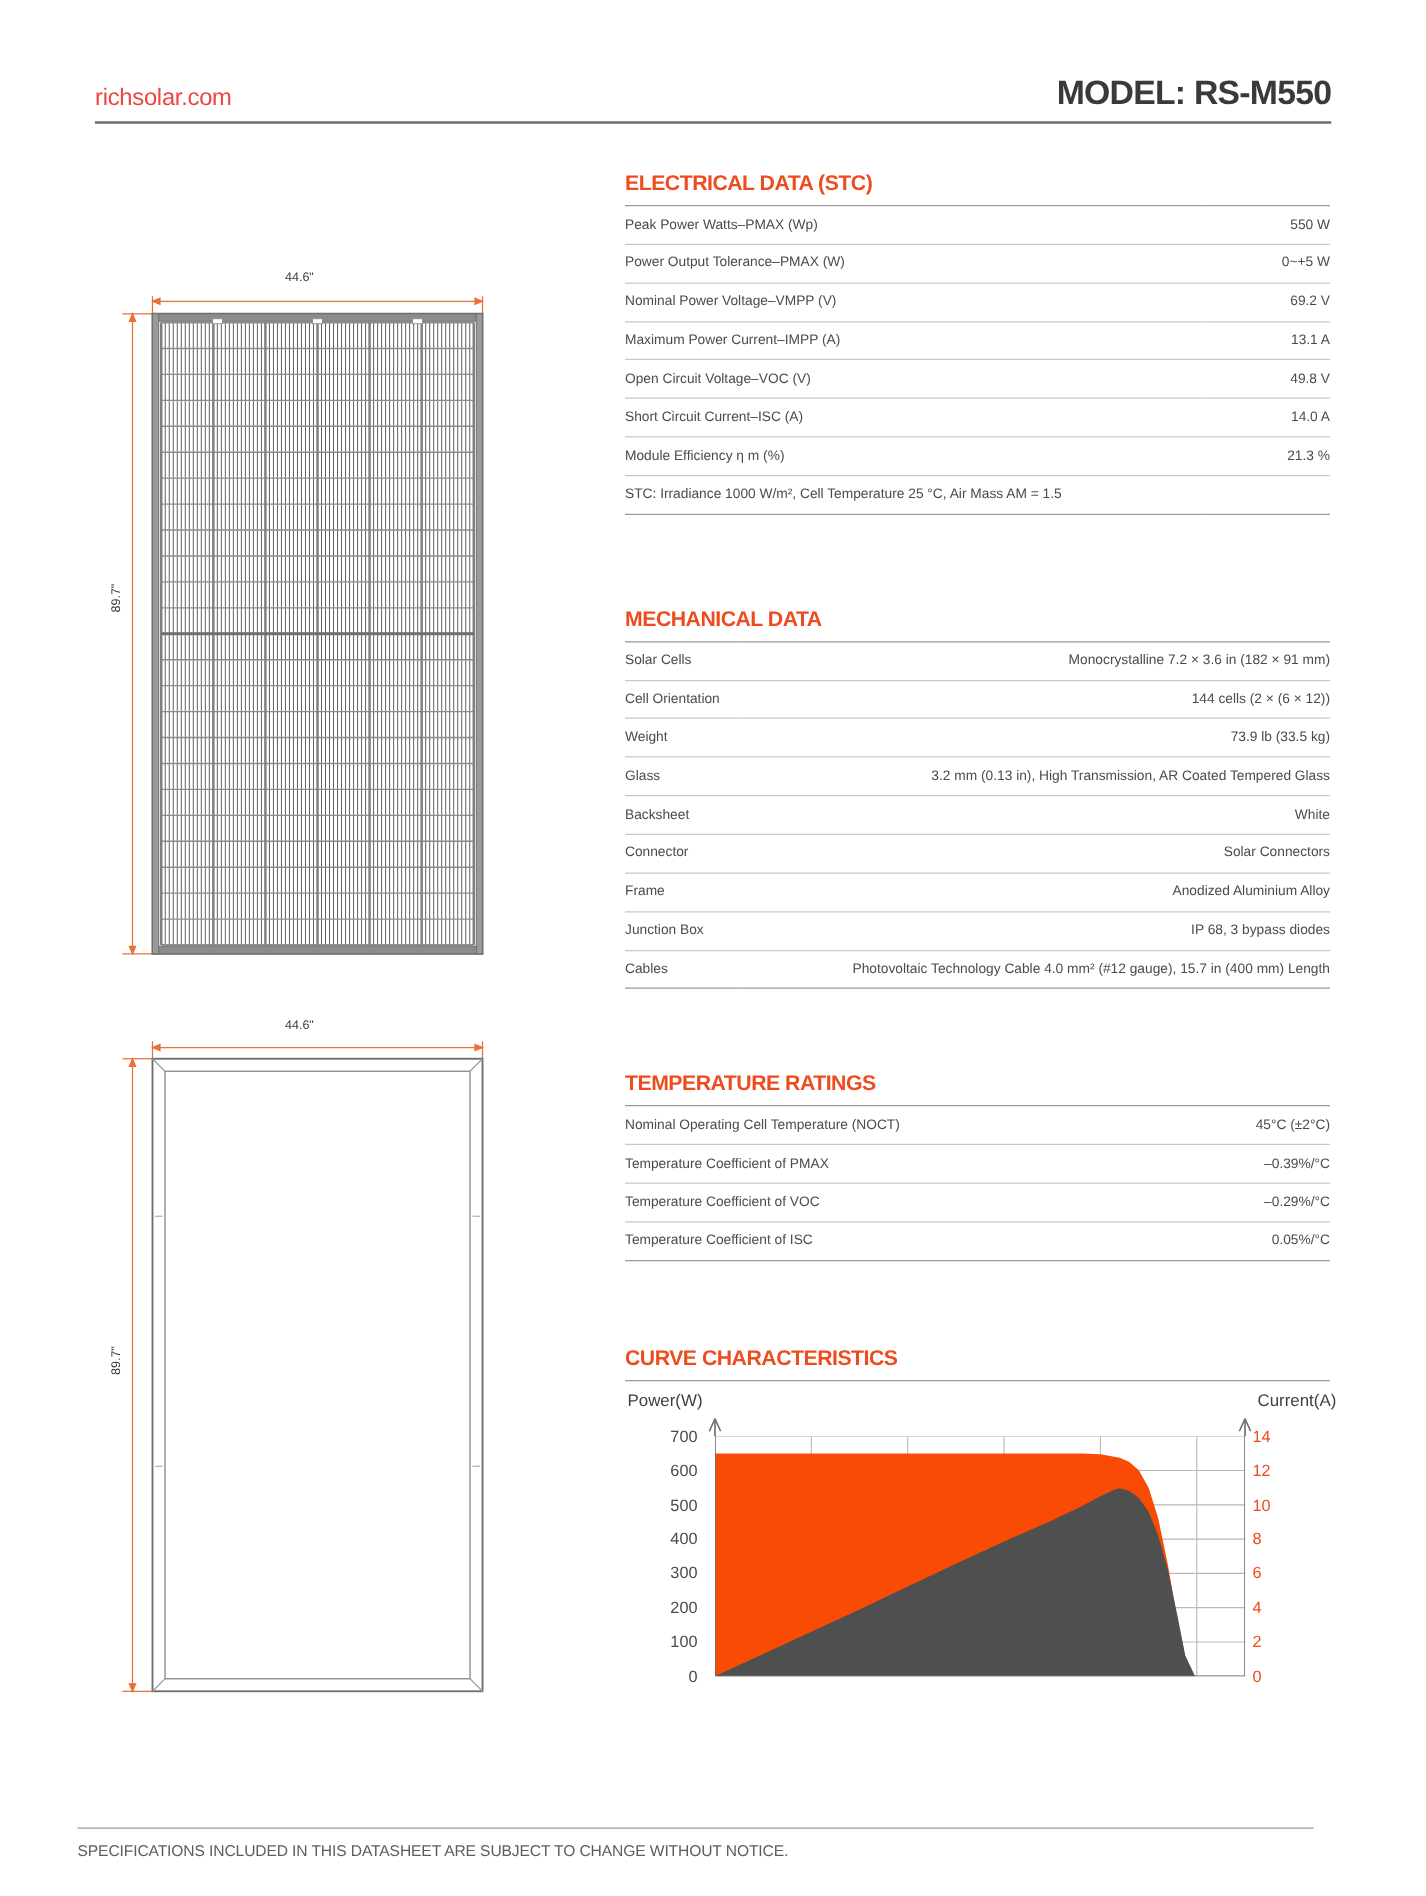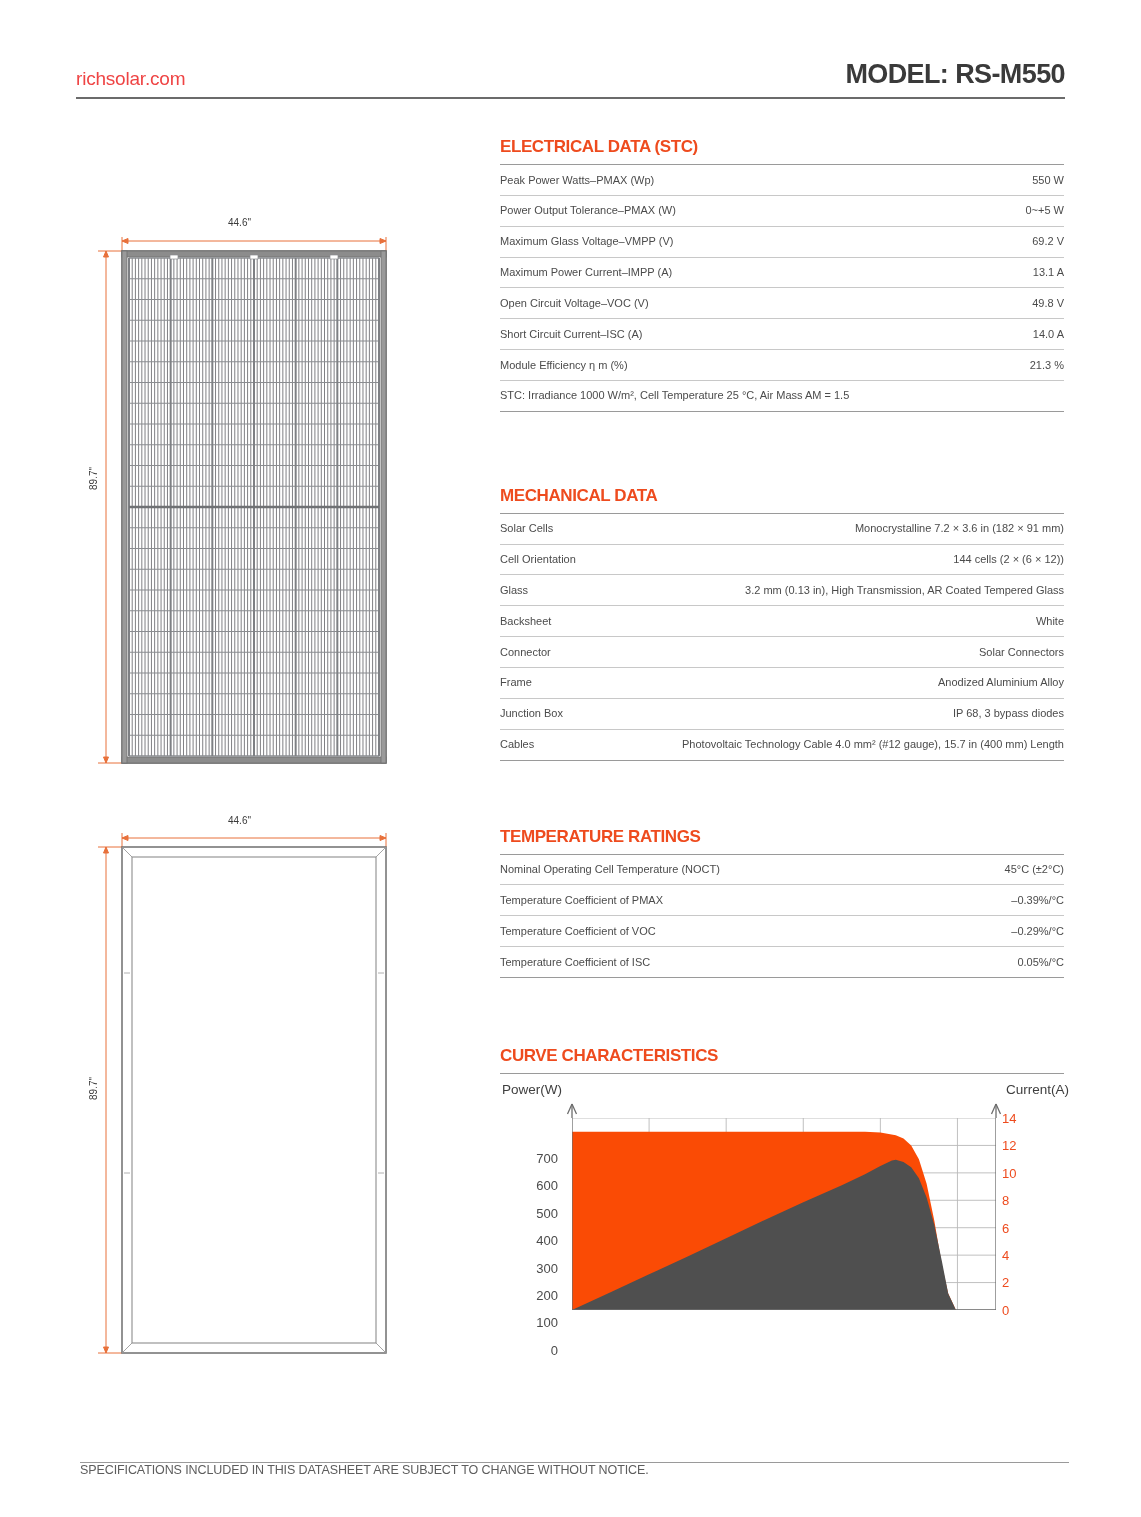--- a/index.html
+++ b/index.html
@@ -54,33 +54,33 @@
   }
   .lbl-power { left: 2px; top: 0px; }
   .lbl-current { left: 506px; top: 0px; }
   .plot {
     position: absolute; left: 72px; top: 36px; width: 424px; height: 192px;
   }
   .ytick, .ytick-r {
     position: absolute; font-size: 13px; line-height: 1;
     transform: translateY(-50%); white-space: nowrap;
   }
-  .ytick { right: 506px; color: #4b4b4b; text-align: right; margin-top: 40px; }
+  .ytick { right: 506px; color: #4b4b4b; text-align: right; }
   .ytick-r { left: 502px; color: #EE4B1E; }
 
   
   .dim-text {
     position: absolute; font-size: 10px; color: #3a3a3a; white-space: nowrap;
   }
   .dim-text.vert { transform: rotate(-90deg); transform-origin: 0 0; }
 
   
   .footer {
-    position: absolute; left: 80px; top: 1462px; width: 989px;
-    border-top: 1px solid #9a9a9a; 
+    position: absolute; left: 62px; top: 1462px; width: 989px;
+    border-top: 1px solid #9a9a9a; padding-top: 11px;
   }
   .footer-text { font-size: 12.5px; color: #5d5d5d; letter-spacing: -0.1px; }
 </style>
 </head>
 <body>
 
 <div class="page">
 
   <div class="header">
     <div class="site-url">richsolar.com</div>
@@ -284,21 +284,21 @@
         <tbody id="tbl-electrical">
             <tr>
               <td class="k">Peak Power Watts–PMAX (Wp)</td>
               <td class="v">550 W</td>
             </tr>
             <tr>
               <td class="k">Power Output Tolerance–PMAX (W)</td>
               <td class="v">0~+5 W</td>
             </tr>
             <tr>
-              <td class="k">Maximum Glass Voltage–VMPP (V)</td>
+              <td class="k">Nominal Power Voltage–VMPP (V)</td>
               <td class="v">69.2 V</td>
             </tr>
             <tr>
               <td class="k">Maximum Power Current–IMPP (A)</td>
               <td class="v">13.1 A</td>
             </tr>
             <tr>
               <td class="k">Open Circuit Voltage–VOC (V)</td>
               <td class="v">49.8 V</td>
             </tr>
@@ -323,20 +323,24 @@
       <div class="section-title">MECHANICAL DATA</div>
       <table class="spec">
         <tbody id="tbl-mechanical">
             <tr>
               <td class="k">Solar Cells</td>
               <td class="v">Monocrystalline 7.2 × 3.6 in (182 × 91 mm)</td>
             </tr>
             <tr>
               <td class="k">Cell Orientation</td>
               <td class="v">144 cells (2 × (6 × 12))</td>
+            </tr>
+            <tr>
+              <td class="k">Weight</td>
+              <td class="v">73.9 lb (33.5 kg)</td>
             </tr>
             <tr>
               <td class="k">Glass</td>
               <td class="v">3.2 mm (0.13 in), High Transmission, AR Coated Tempered Glass</td>
             </tr>
             <tr>
               <td class="k">Backsheet</td>
               <td class="v">White</td>
             </tr>
             <tr>

